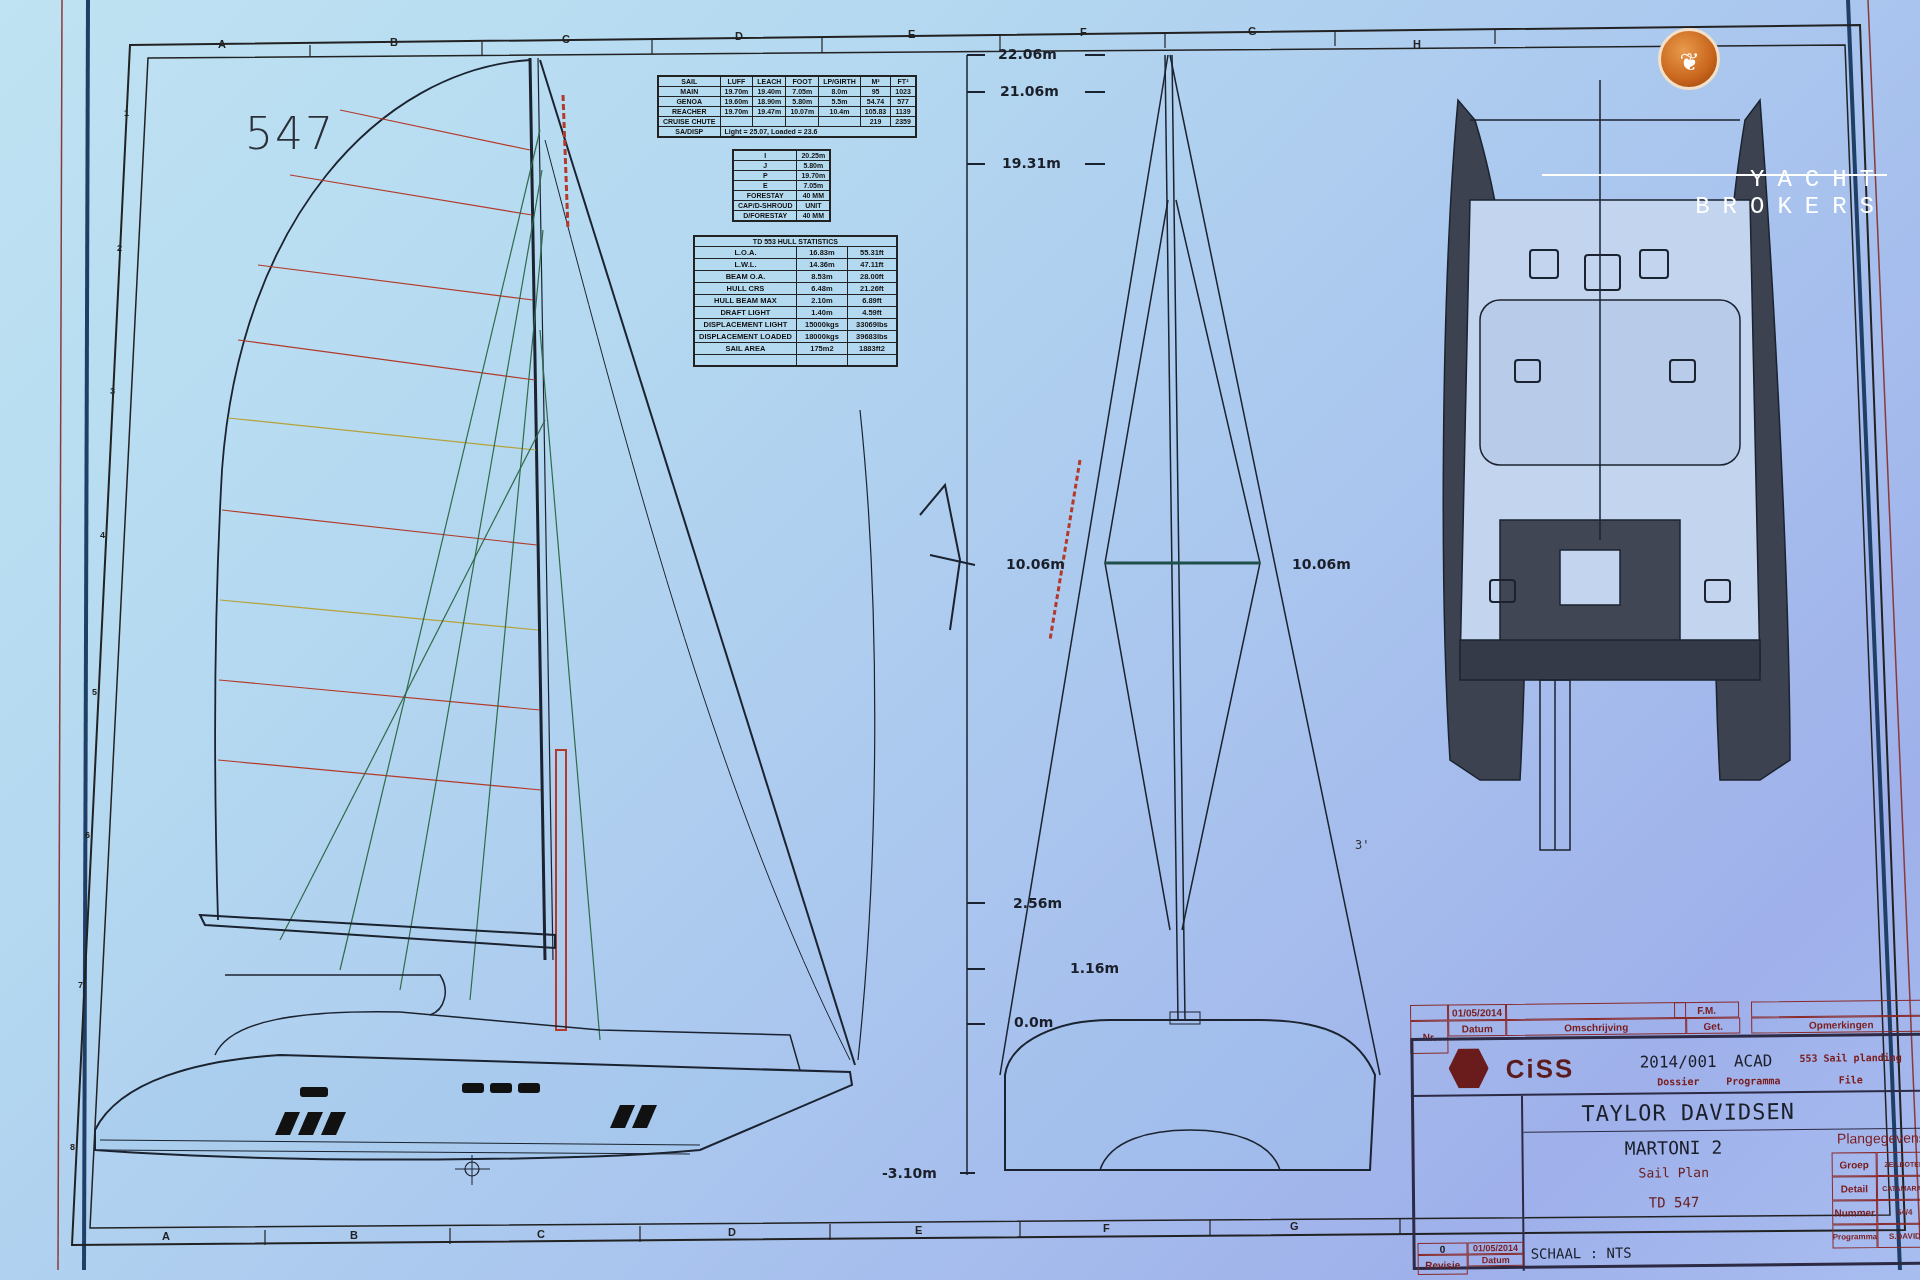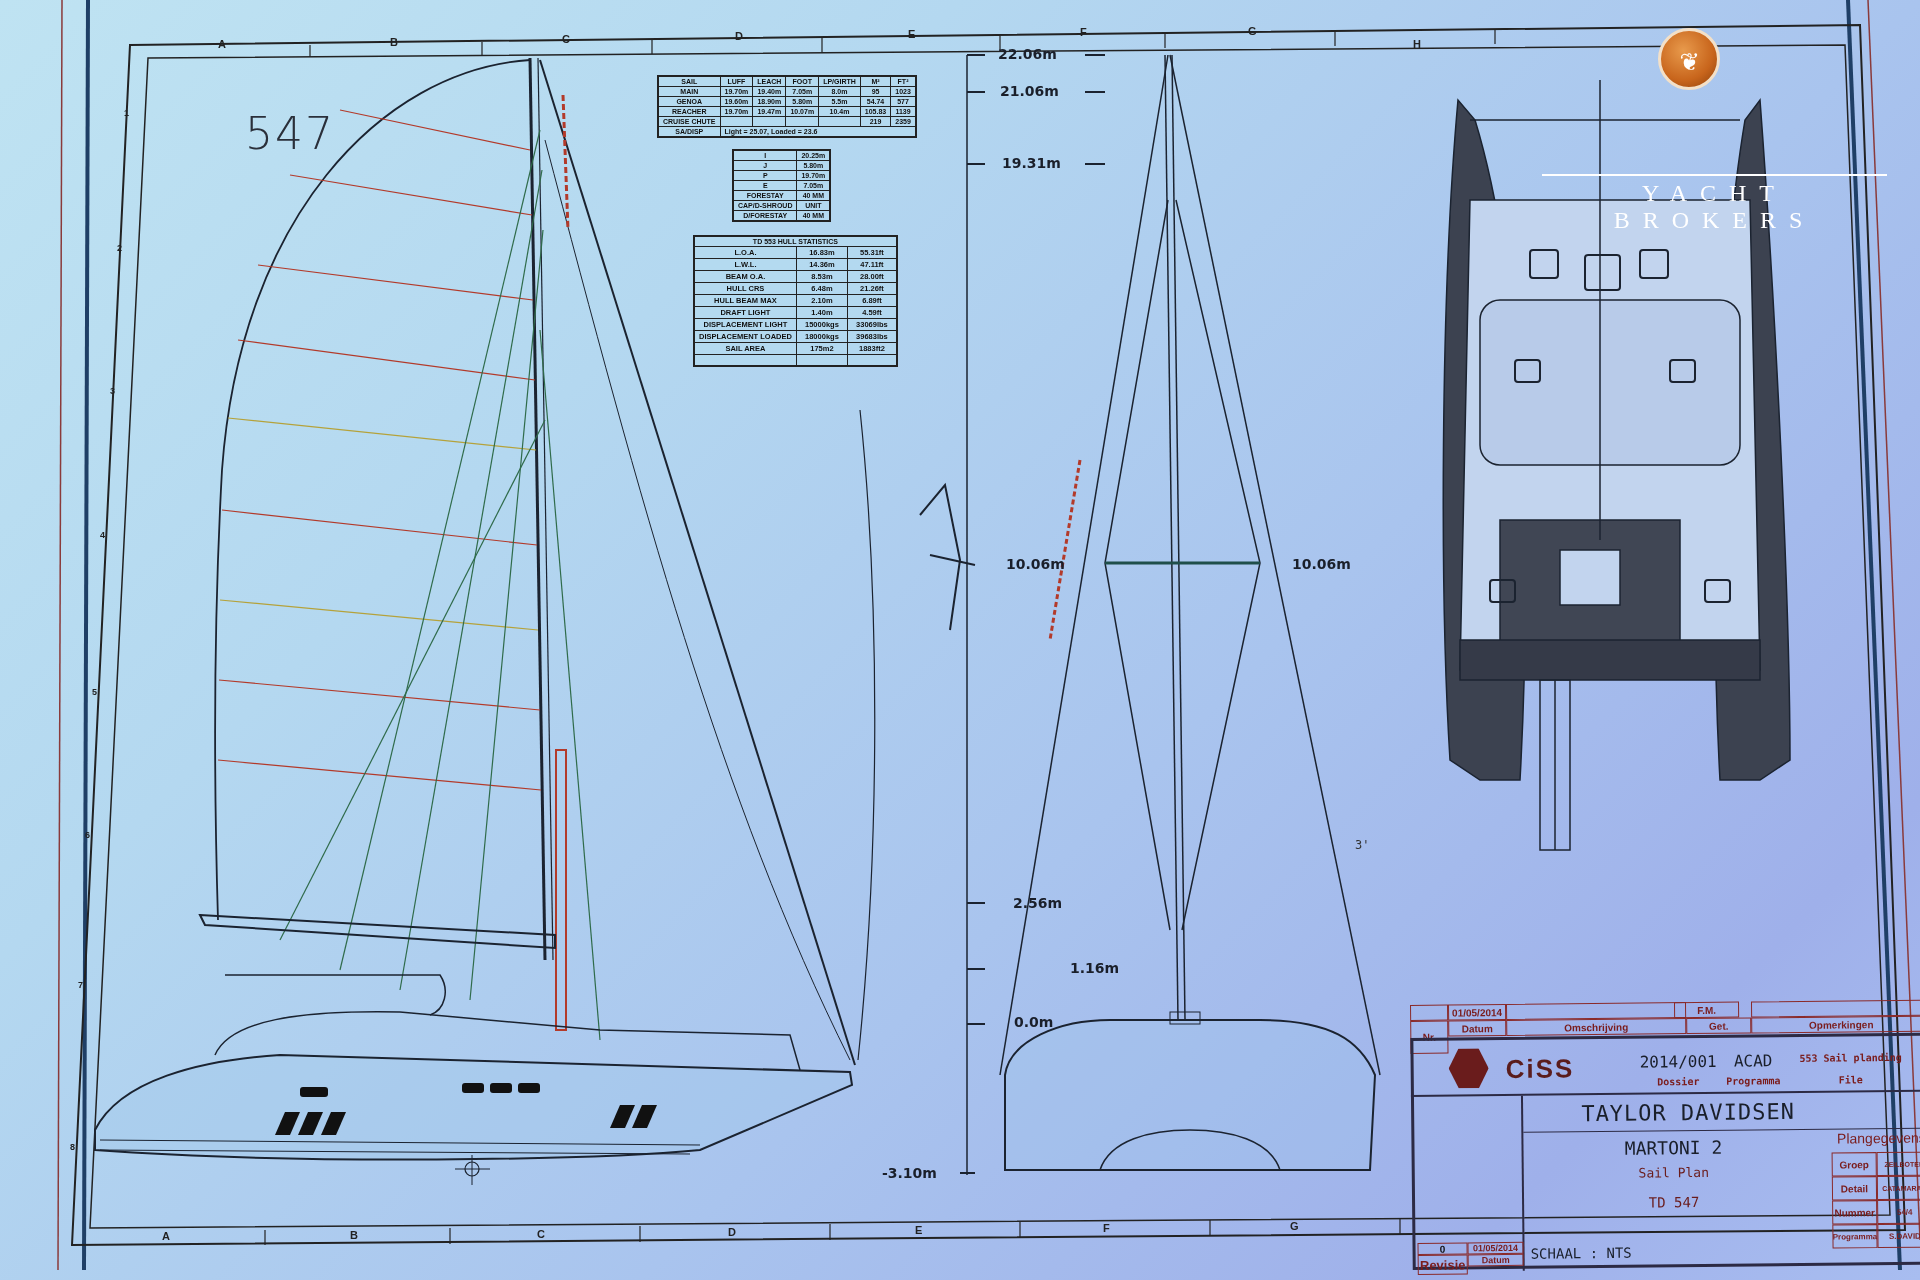--- a/index.html
+++ b/index.html
@@ -16,21 +16,21 @@
   table.spec th{font-size:7px;}
   .tb{position:absolute;border:2px solid #2c2a44;background:rgba(170,200,240,.4);}
   .tbcell{position:absolute;border:1px solid #8a2a2a;font-family:"Liberation Sans",sans-serif;color:#7a1c1c;font-size:10px;font-weight:bold;display:flex;align-items:center;justify-content:center;box-sizing:border-box;}
   .tbtext{position:absolute;font-family:"DejaVu Sans Mono",monospace;color:#1a1f2a;text-align:center;}
   .logo{position:absolute;left:1530px;top:28px;width:360px;height:180px;}
   .logo-disc{position:absolute;left:128px;top:0;width:62px;height:62px;border-radius:50%;
     background:radial-gradient(circle at 40% 35%,#e89a4c 0%,#c8651c 60%,#8c3f0a 100%);border:3px solid #f3e0c8;box-sizing:border-box;
     display:flex;align-items:center;justify-content:center;color:#fff;font-size:30px;}
   .logo-title{position:absolute;left:0;top:66px;width:360px;text-align:center;font-family:"Liberation Serif",serif;font-size:74px;color:#fff;letter-spacing:2px;line-height:74px;text-shadow:0 0 2px rgba(0,0,0,.15);}
   .logo-rule{position:absolute;left:12px;top:146px;width:345px;height:2px;background:#fff;}
-  .logo-sub{position:absolute;left:12px;top:152px;width:345px;text-align:center;font-family:Liberation Serif, serif;font-size:24px;color:#fff;letter-spacing:13px;}
+  .logo-sub{position:absolute;left:12px;top:138px;width:345px;text-align:right;font-family:Liberation Mono, monospace;font-size:24px;color:#fff;letter-spacing:13px;}
 </style>
 </head>
 <body>
 
 <svg width="1920" height="1280" viewBox="0 0 1920 1280">
 
   <line x1="62" y1="0" x2="58" y2="1270" stroke="#8a3a3a" stroke-width="1.5"></line>
   <line x1="88" y1="0" x2="84" y2="1270" stroke="#1f3f66" stroke-width="4"></line>
   <line x1="1848" y1="0" x2="1900" y2="1270" stroke="#1f3f66" stroke-width="4"></line>
   <line x1="1868" y1="0" x2="1920" y2="1240" stroke="#8a3a3a" stroke-width="1.5"></line>
@@ -353,21 +353,21 @@
 <div class="tb" style="left:1410px;top:1005px;width:520px;height:270px;transform:rotate(-0.6deg);transform-origin:0 0;border:none;background:transparent;">
 
   <div class="tbcell" style="left:0;top:0;width:38px;height:16px;"></div>
   <div class="tbcell" style="left:38px;top:0;width:58px;height:16px;">01/05/2014</div>
   <div class="tbcell" style="left:96px;top:0;width:180px;height:16px;"></div>
   <div class="tbcell" style="left:264px;top:0;width:65px;height:16px;">F.M.</div>
   <div class="tbcell" style="left:341px;top:0;width:180px;height:16px;"></div>
   <div class="tbcell" style="left:0;top:16px;width:38px;height:33px;">Nr.</div>
   <div class="tbcell" style="left:38px;top:16px;width:58px;height:16px;">Datum</div>
   <div class="tbcell" style="left:96px;top:16px;width:180px;height:16px;">Omschrijving</div>
-  <div class="tbcell" style="left:276px;top:16px;width:65px;height:16px;">Get.</div>
+  <div class="tbcell" style="left:276px;top:16px;width:54px;height:16px;">Get.</div>
   <div class="tbcell" style="left:341px;top:16px;width:180px;height:16px;">Opmerkingen</div>
 
   <div class="abs" style="left:0;top:33px;width:520px;height:232px;border:3px solid #2c2a44;box-sizing:border-box;"></div>
 
   <div class="abs" style="left:38px;top:44px;width:40px;height:40px;background:#6a1c1c;clip-path:polygon(25% 0,75% 0,100% 50%,75% 100%,25% 100%,0 50%);"></div>
   <div class="abs" style="left:95px;top:50px;font-family:'Liberation Sans',sans-serif;font-size:26px;font-weight:bold;color:#5a1c1c;letter-spacing:2px;">CiSS</div>
 
   <div class="tbtext" style="left:225px;top:50px;width:85px;font-size:16px;">2014/001</div>
   <div class="tbtext" style="left:310px;top:50px;width:65px;font-size:16px;">ACAD</div>
   <div class="tbtext" style="left:385px;top:52px;width:110px;font-size:10px;color:#7a1c1c;font-weight:bold;">553 Sail planding</div>
@@ -390,21 +390,21 @@
   <div class="tbcell" style="left:465px;top:152px;width:55px;height:24px;font-size:7px;">ZEILBOTEN</div>
   <div class="tbcell" style="left:420px;top:176px;width:45px;height:24px;">Detail</div>
   <div class="tbcell" style="left:465px;top:176px;width:55px;height:24px;font-size:7px;">CATAMARAN</div>
   <div class="tbcell" style="left:420px;top:200px;width:45px;height:24px;">Nummer</div>
   <div class="tbcell" style="left:465px;top:200px;width:55px;height:24px;font-size:8px;">54/4</div>
   <div class="tbcell" style="left:420px;top:224px;width:45px;height:24px;font-size:8px;">Programma</div>
   <div class="tbcell" style="left:465px;top:224px;width:55px;height:24px;font-size:8px;">S.DAVID</div>
 
   <div class="tbcell" style="left:5px;top:238px;width:50px;height:12px;color:#111;">0</div>
   <div class="tbcell" style="left:55px;top:238px;width:56px;height:12px;font-size:9px;">01/05/2014</div>
-  <div class="tbcell" style="left:5px;top:250px;width:50px;height:20px;font-size:13px;">Revisie</div>
+  <div class="tbcell" style="left:5px;top:250px;width:50px;height:20px;font-size:10px;">Revisie</div>
   <div class="tbcell" style="left:55px;top:250px;width:56px;height:12px;font-size:9px;">Datum</div>
   <div class="tbtext" style="left:118px;top:242px;font-size:14px;text-align:left;">SCHAAL : NTS</div>
 </div>
 
 <div class="logo">
   <div class="logo-disc">❦</div>
   <div class="logo-rule"></div>
   <div class="logo-sub">YACHT BROKERS</div>
 </div>
 

